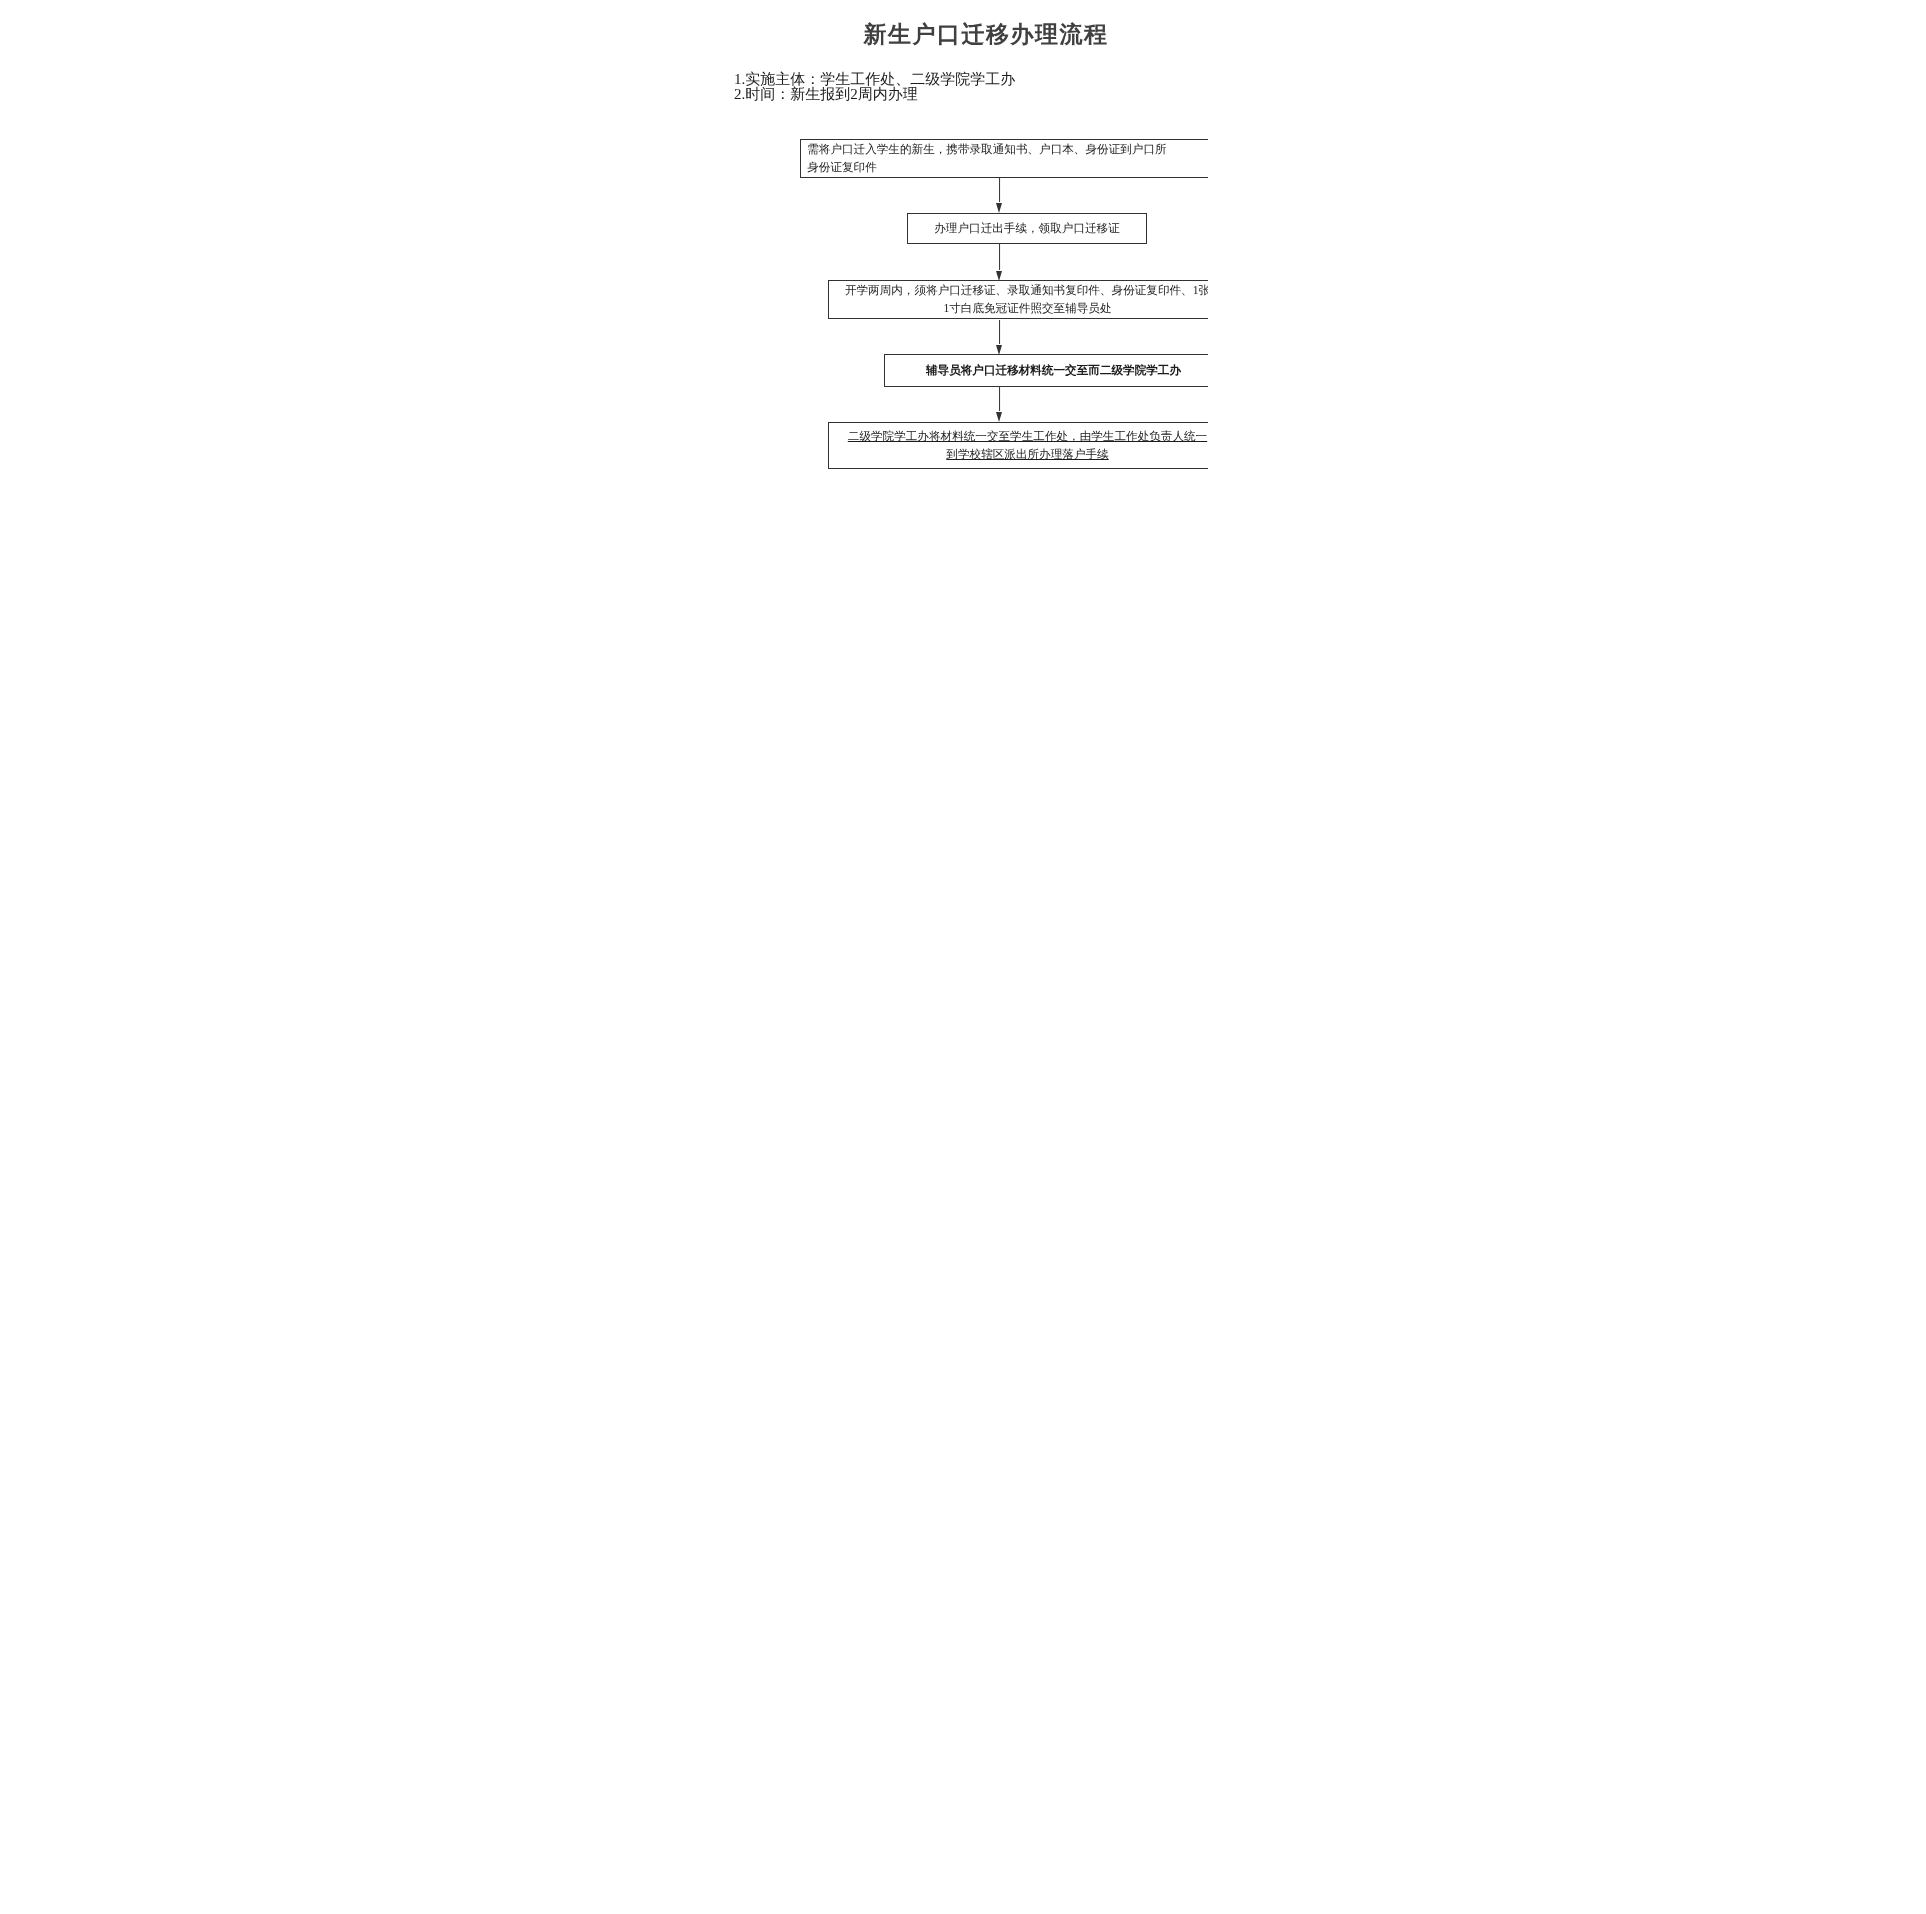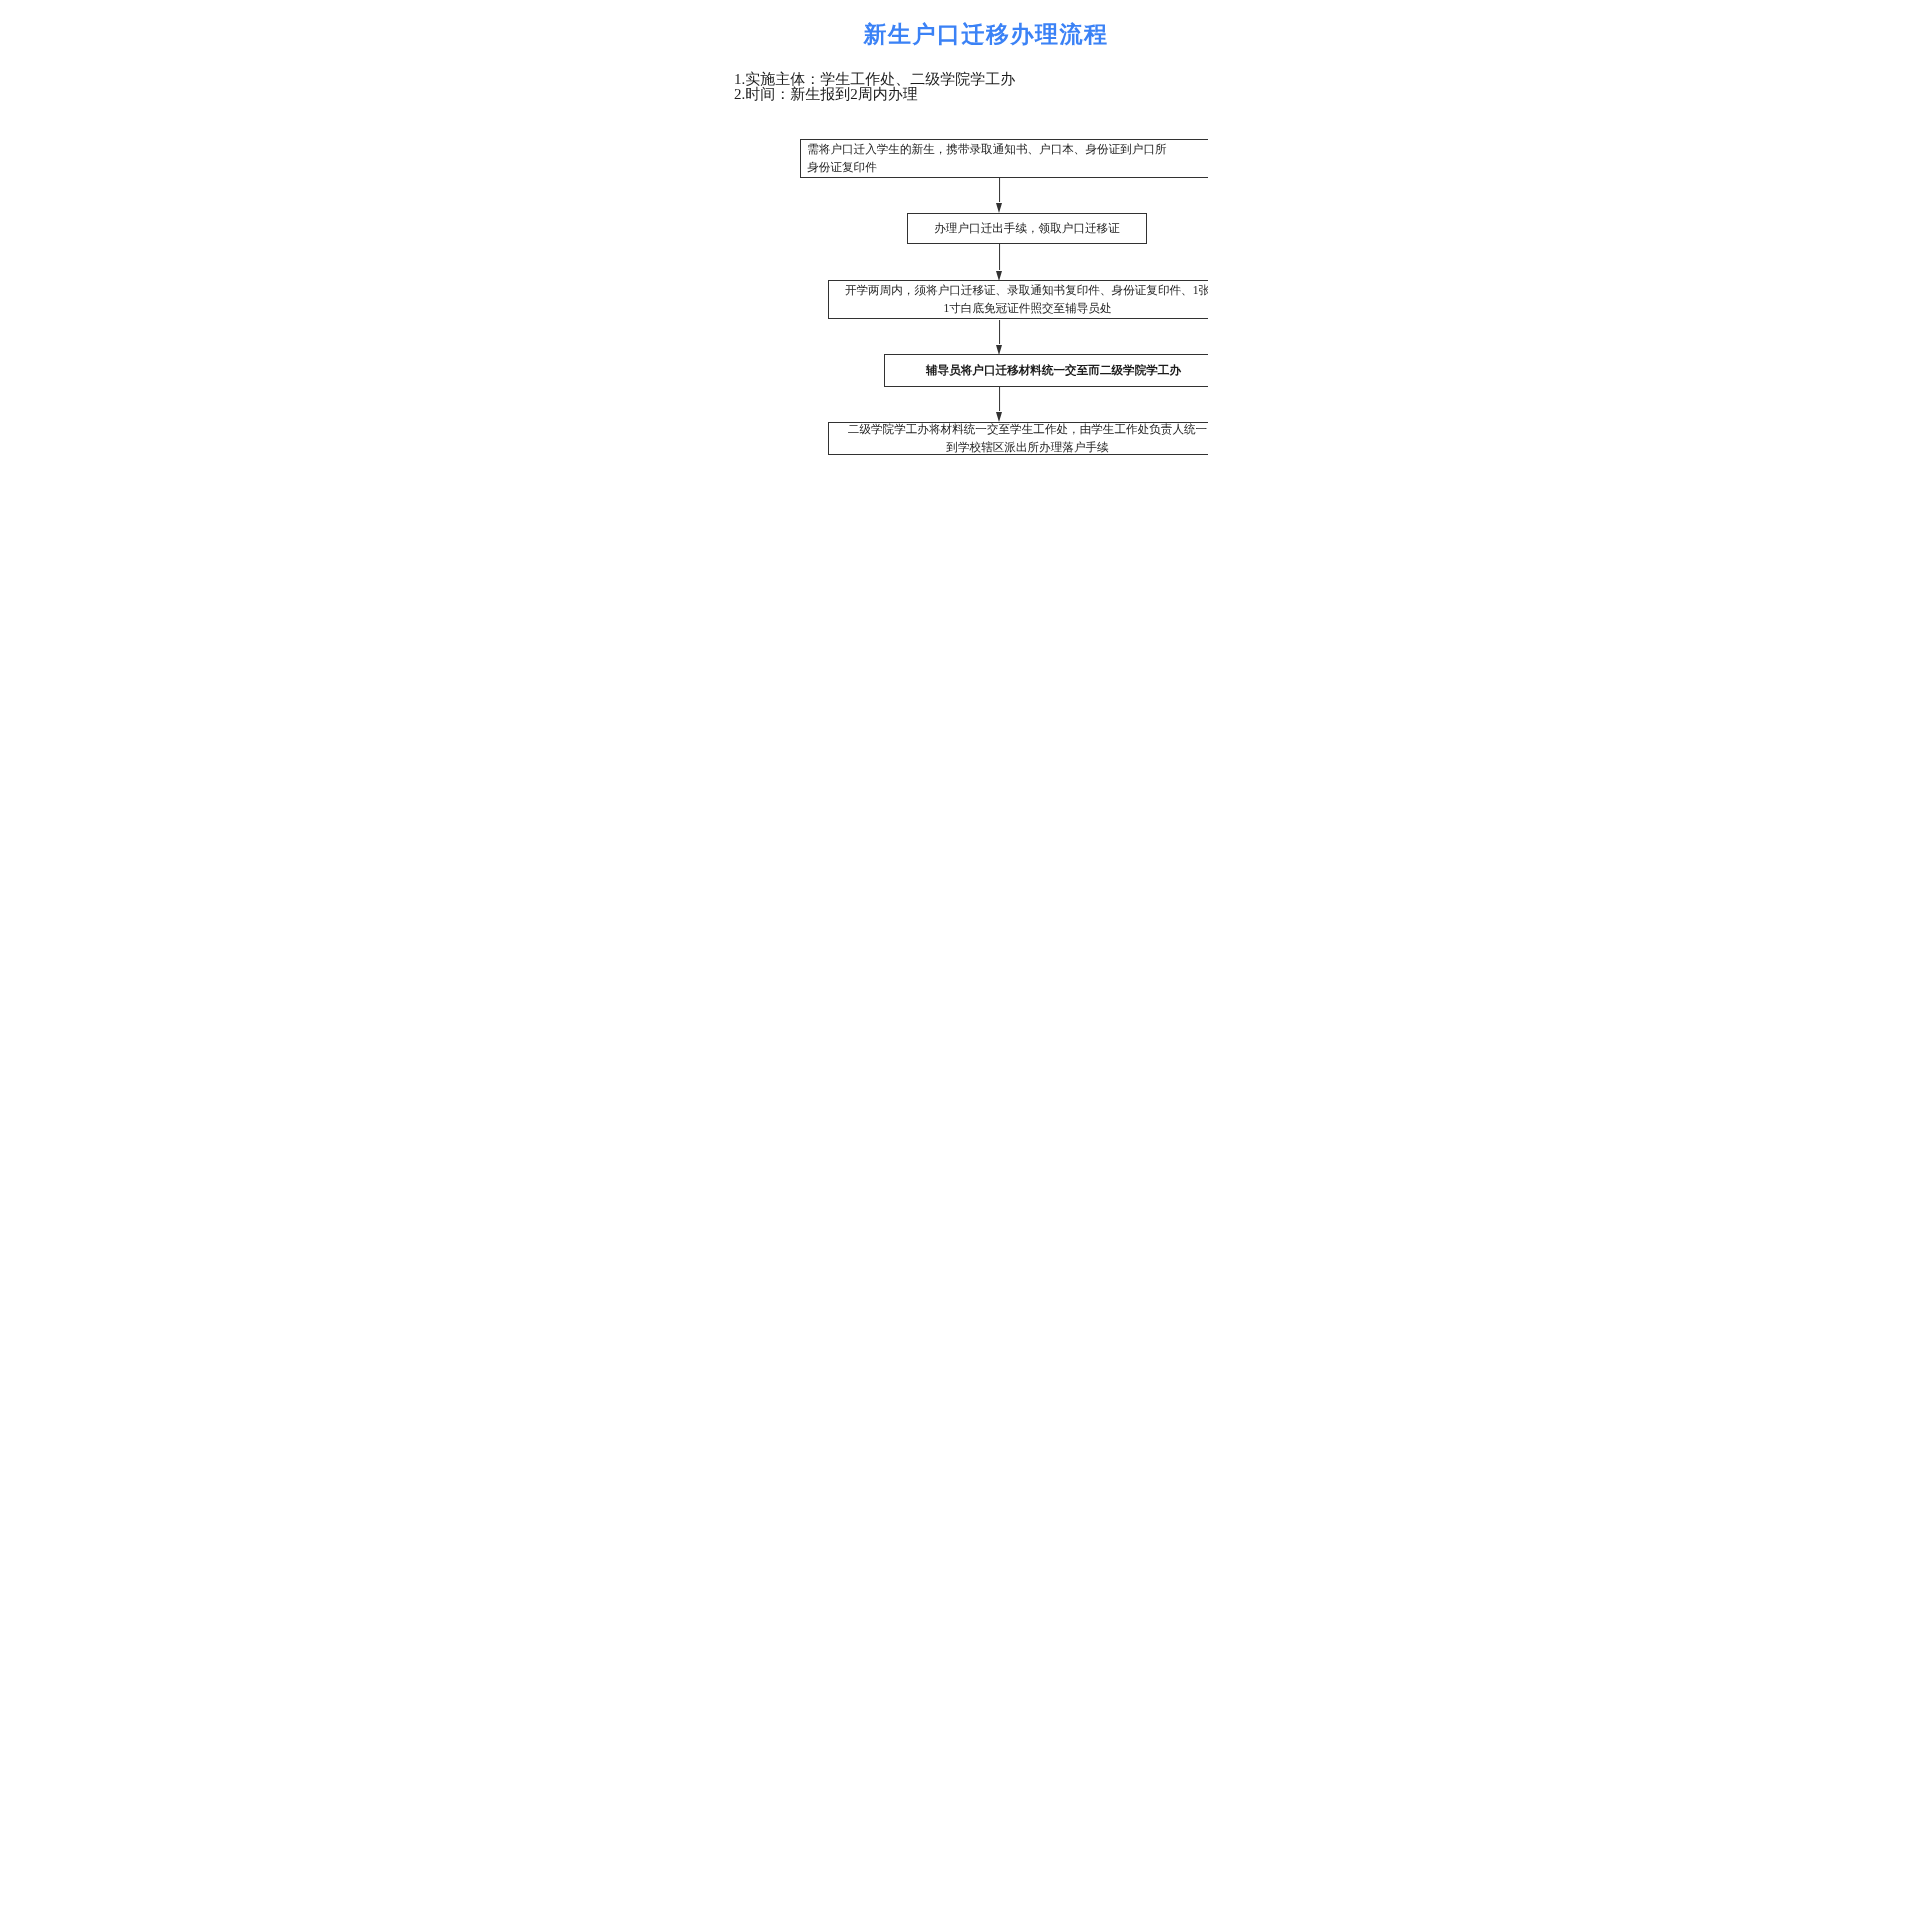--- a/index.html
+++ b/index.html
@@ -22,21 +22,21 @@
     position:absolute;
     top:22.3px;left:0;width:100%;
     box-sizing:border-box;
     padding-left:46px;
     text-align:center;
     font-family:"Liberation Sans","DejaVu Sans",sans-serif;
     font-weight:700;
     font-size:23px;
     line-height:25.4px;
     letter-spacing:1.5px;
-    color:#3b82f6;
+    color:#404040;
     white-space:nowrap;
   }
   
   .notes{
     position:absolute;
     left:16px;top:72px;
     font-size:15px;
     line-height:15.4px;
   }
   .note{white-space:nowrap;}
@@ -52,21 +52,21 @@
     font-size:11.6px;
     line-height:17.3px;
   }
   .box .bline{white-space:nowrap;}
   .box.align-left{align-items:flex-start;padding:0 6.2px;text-align:left;}
   .box.align-center{align-items:center;padding:0 3.1px;text-align:center;margin-left:28px;}
   #box1{left:82px;top:139px;width:463px;height:39px;}
   #box2{left:161px;top:213px;width:240px;height:31px;}
   #box3{left:82px;top:280px;width:399px;height:39px;}
   #box4{left:138px;top:354px;width:339px;height:33px;font-weight:bold;}
-  #box5{left:82px;top:422px;width:399px;height:33px;}
+  #box5{left:82px;top:422px;width:399px;height:47px;text-decoration:underline;}
   
   .arrow{position:absolute;left:278px;width:7px;}
   .arrow .stem{
     position:absolute;left:50%;top:0;
     transform:translateX(-50%);
     width:1.9px;background:var(--line);
   }
   .arrow .head{
     position:absolute;left:0;bottom:0;
     width:0;height:0;

